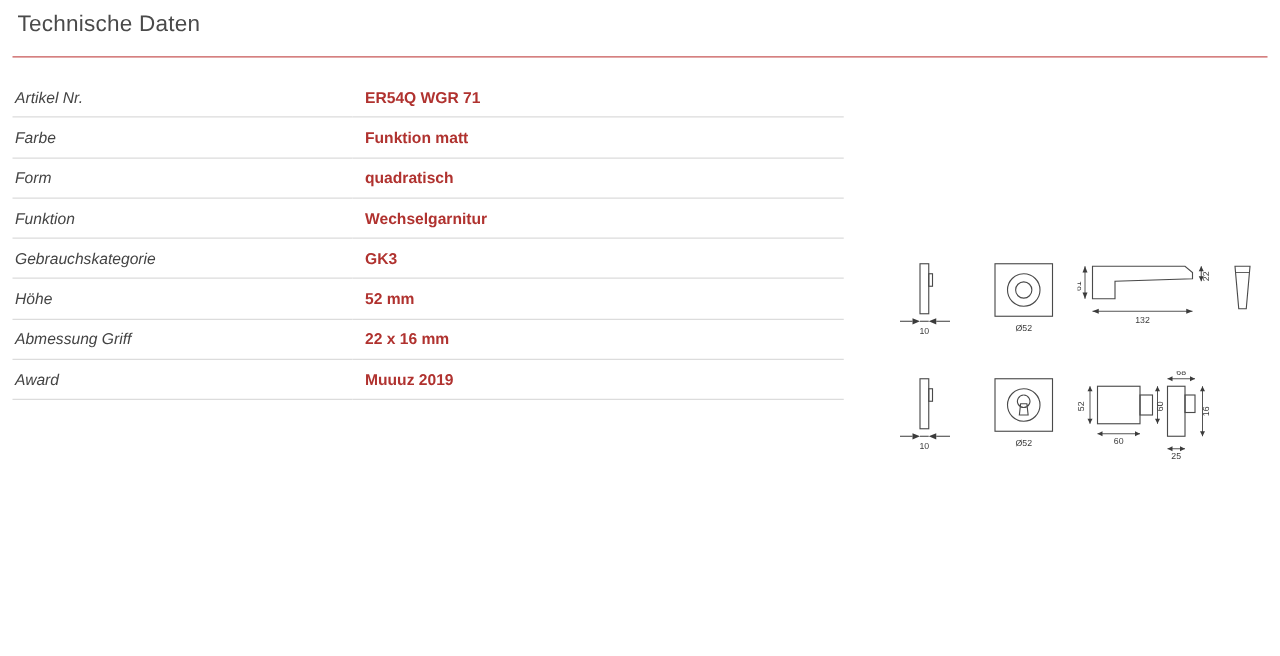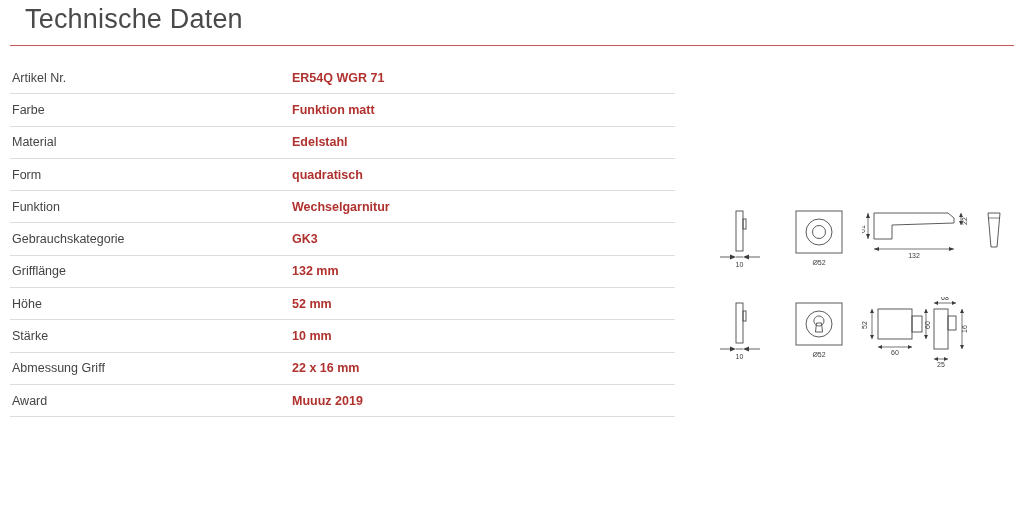--- a/index.html
+++ b/index.html
@@ -16,23 +16,23 @@
     position: relative;
   }
   .page {
     position: relative;
     width: 1024px;
     height: 525px;
     box-sizing: border-box;
   }
   .page-title {
     position: absolute;
-    left: 25px;
+    left: 14px;
     top: 2px;
-    font-size: 27px;
+    font-size: 18px;
     font-weight: 400;
     color: #4a4a4a;
     letter-spacing: 0.2px;
     line-height: 34px;
   }
   .title-rule {
     position: absolute;
     left: 10px;
     top: 45px;
     width: 1004px;
@@ -56,20 +56,21 @@
     border-bottom: 1px solid #dcdcdc;
     font-size: 12.5px;
     padding: 0 0 0 0;
     vertical-align: middle;
     height: 31.3px;
   }
   .spec-label {
     width: 270px;
     color: #444444;
     padding-left: 2px !important;
+    font-style: italic;
   }
   .spec-value {
     color: #b0322f;
     padding-left: 10px !important;
     font-weight: bold;
   }
   
   .drawings {
     position: absolute;
     left: 700px;
@@ -99,46 +100,34 @@
     <tbody id="spec-body">
         <tr>
           <td class="spec-label">Artikel Nr.</td>
           <td class="spec-value">ER54Q WGR 71</td>
         </tr>
         <tr>
           <td class="spec-label">Farbe</td>
           <td class="spec-value">Funktion matt</td>
         </tr>
         <tr>
-          <td class="spec-label">Material</td>
-          <td class="spec-value">Edelstahl</td>
-        </tr>
-        <tr>
           <td class="spec-label">Form</td>
           <td class="spec-value">quadratisch</td>
         </tr>
         <tr>
           <td class="spec-label">Funktion</td>
           <td class="spec-value">Wechselgarnitur</td>
         </tr>
         <tr>
           <td class="spec-label">Gebrauchskategorie</td>
           <td class="spec-value">GK3</td>
         </tr>
         <tr>
-          <td class="spec-label">Grifflänge</td>
-          <td class="spec-value">132 mm</td>
-        </tr>
-        <tr>
           <td class="spec-label">Höhe</td>
           <td class="spec-value">52 mm</td>
-        </tr>
-        <tr>
-          <td class="spec-label">Stärke</td>
-          <td class="spec-value">10 mm</td>
         </tr>
         <tr>
           <td class="spec-label">Abmessung Griff</td>
           <td class="spec-value">22 x 16 mm</td>
         </tr>
         <tr>
           <td class="spec-label">Award</td>
           <td class="spec-value">Muuuz 2019</td>
         </tr>
       </tbody>

